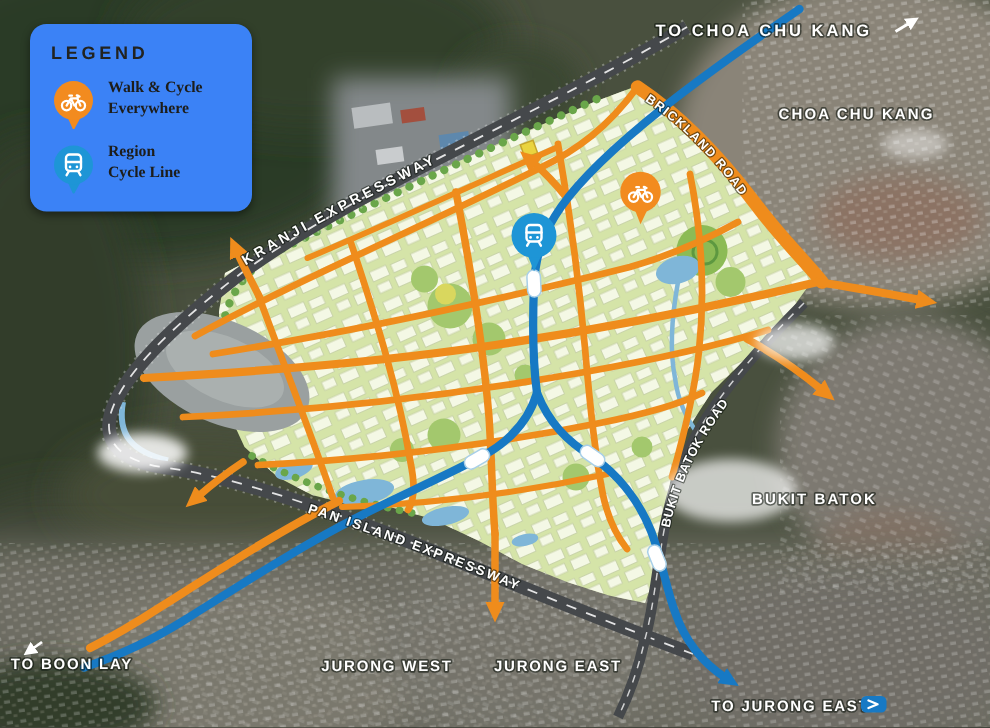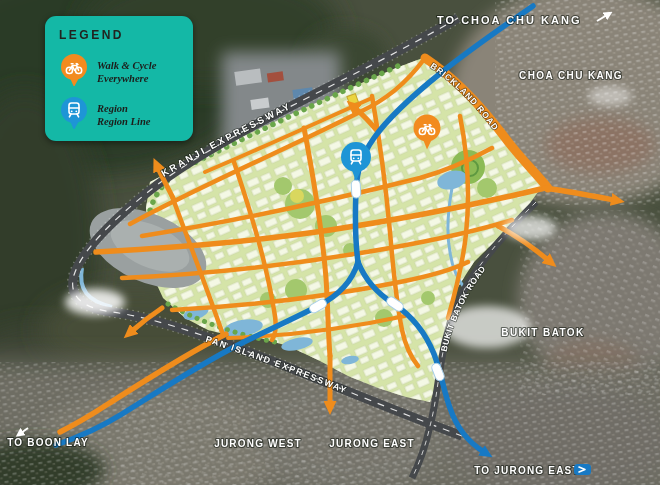--- a/index.html
+++ b/index.html
@@ -4,24 +4,24 @@
 <style>
   html,body{margin:0;padding:0;background:#222;}
   .stage{position:relative;width:660px;height:485px;overflow:hidden;background:#49503e;
          font-family:"Liberation Sans",sans-serif;}
   .stage svg.map{position:absolute;left:0;top:0;}
   
   text{font-family:"Liberation Sans",sans-serif;font-weight:bold;fill:#fff;
        paint-order:stroke;stroke:rgba(8,14,8,.55);stroke-width:2.2px;stroke-linejoin:round;}
   text.road{stroke-width:1.6px;}
   
-  .legend{position:absolute;left:20px;top:16px;width:124px;background:#14b8a6;
-          border-radius:11px;padding:12px 10px 10px 14px;box-shadow:0 2px 6px rgba(0,0,0,.45);margin-left:25px;}
+  .legend{position:absolute;left:20px;top:16px;width:124px;background:#3b82f6;
+          border-radius:11px;padding:12px 10px 10px 14px;box-shadow:0 2px 6px rgba(0,0,0,.45);}
   .legend-title{font-size:12px;font-weight:bold;letter-spacing:2.5px;color:#222320;margin-bottom:10px;}
-  .legend-item{display:flex;align-items:flex-end;margin-bottom:9px;font-style:italic;}
+  .legend-item{display:flex;align-items:flex-start;margin-bottom:9px;}
   .legend-item:last-child{margin-bottom:2px;}
   .pin{flex:0 0 30px;margin-right:8px;}
   .legend-label{font-family:"Liberation Serif",serif;font-weight:bold;font-size:10.5px;
                 line-height:1.3;color:#1d1d1a;}
 </style>
 </head>
 <body>
 
 <div class="stage">
 
@@ -262,18 +262,18 @@
     </div>
   </div>
   <div class="legend-item">
     <svg class="pin" width="30" height="34" viewBox="-15 -15 30 34">
       <path d="M -4.5 10 L 0 20 L 5.5 10 Z" fill="#1E95D6"></path>
       <circle r="13" fill="#1E95D6"></circle>
       <use href="#icon-train"></use>
     </svg>
     <div class="legend-label">
       <span>Region</span><br>
-      <span>Region Line</span>
+      <span>Cycle Line</span>
     </div>
   </div>
 </div>
 
 </div>
 
 </body></html>

